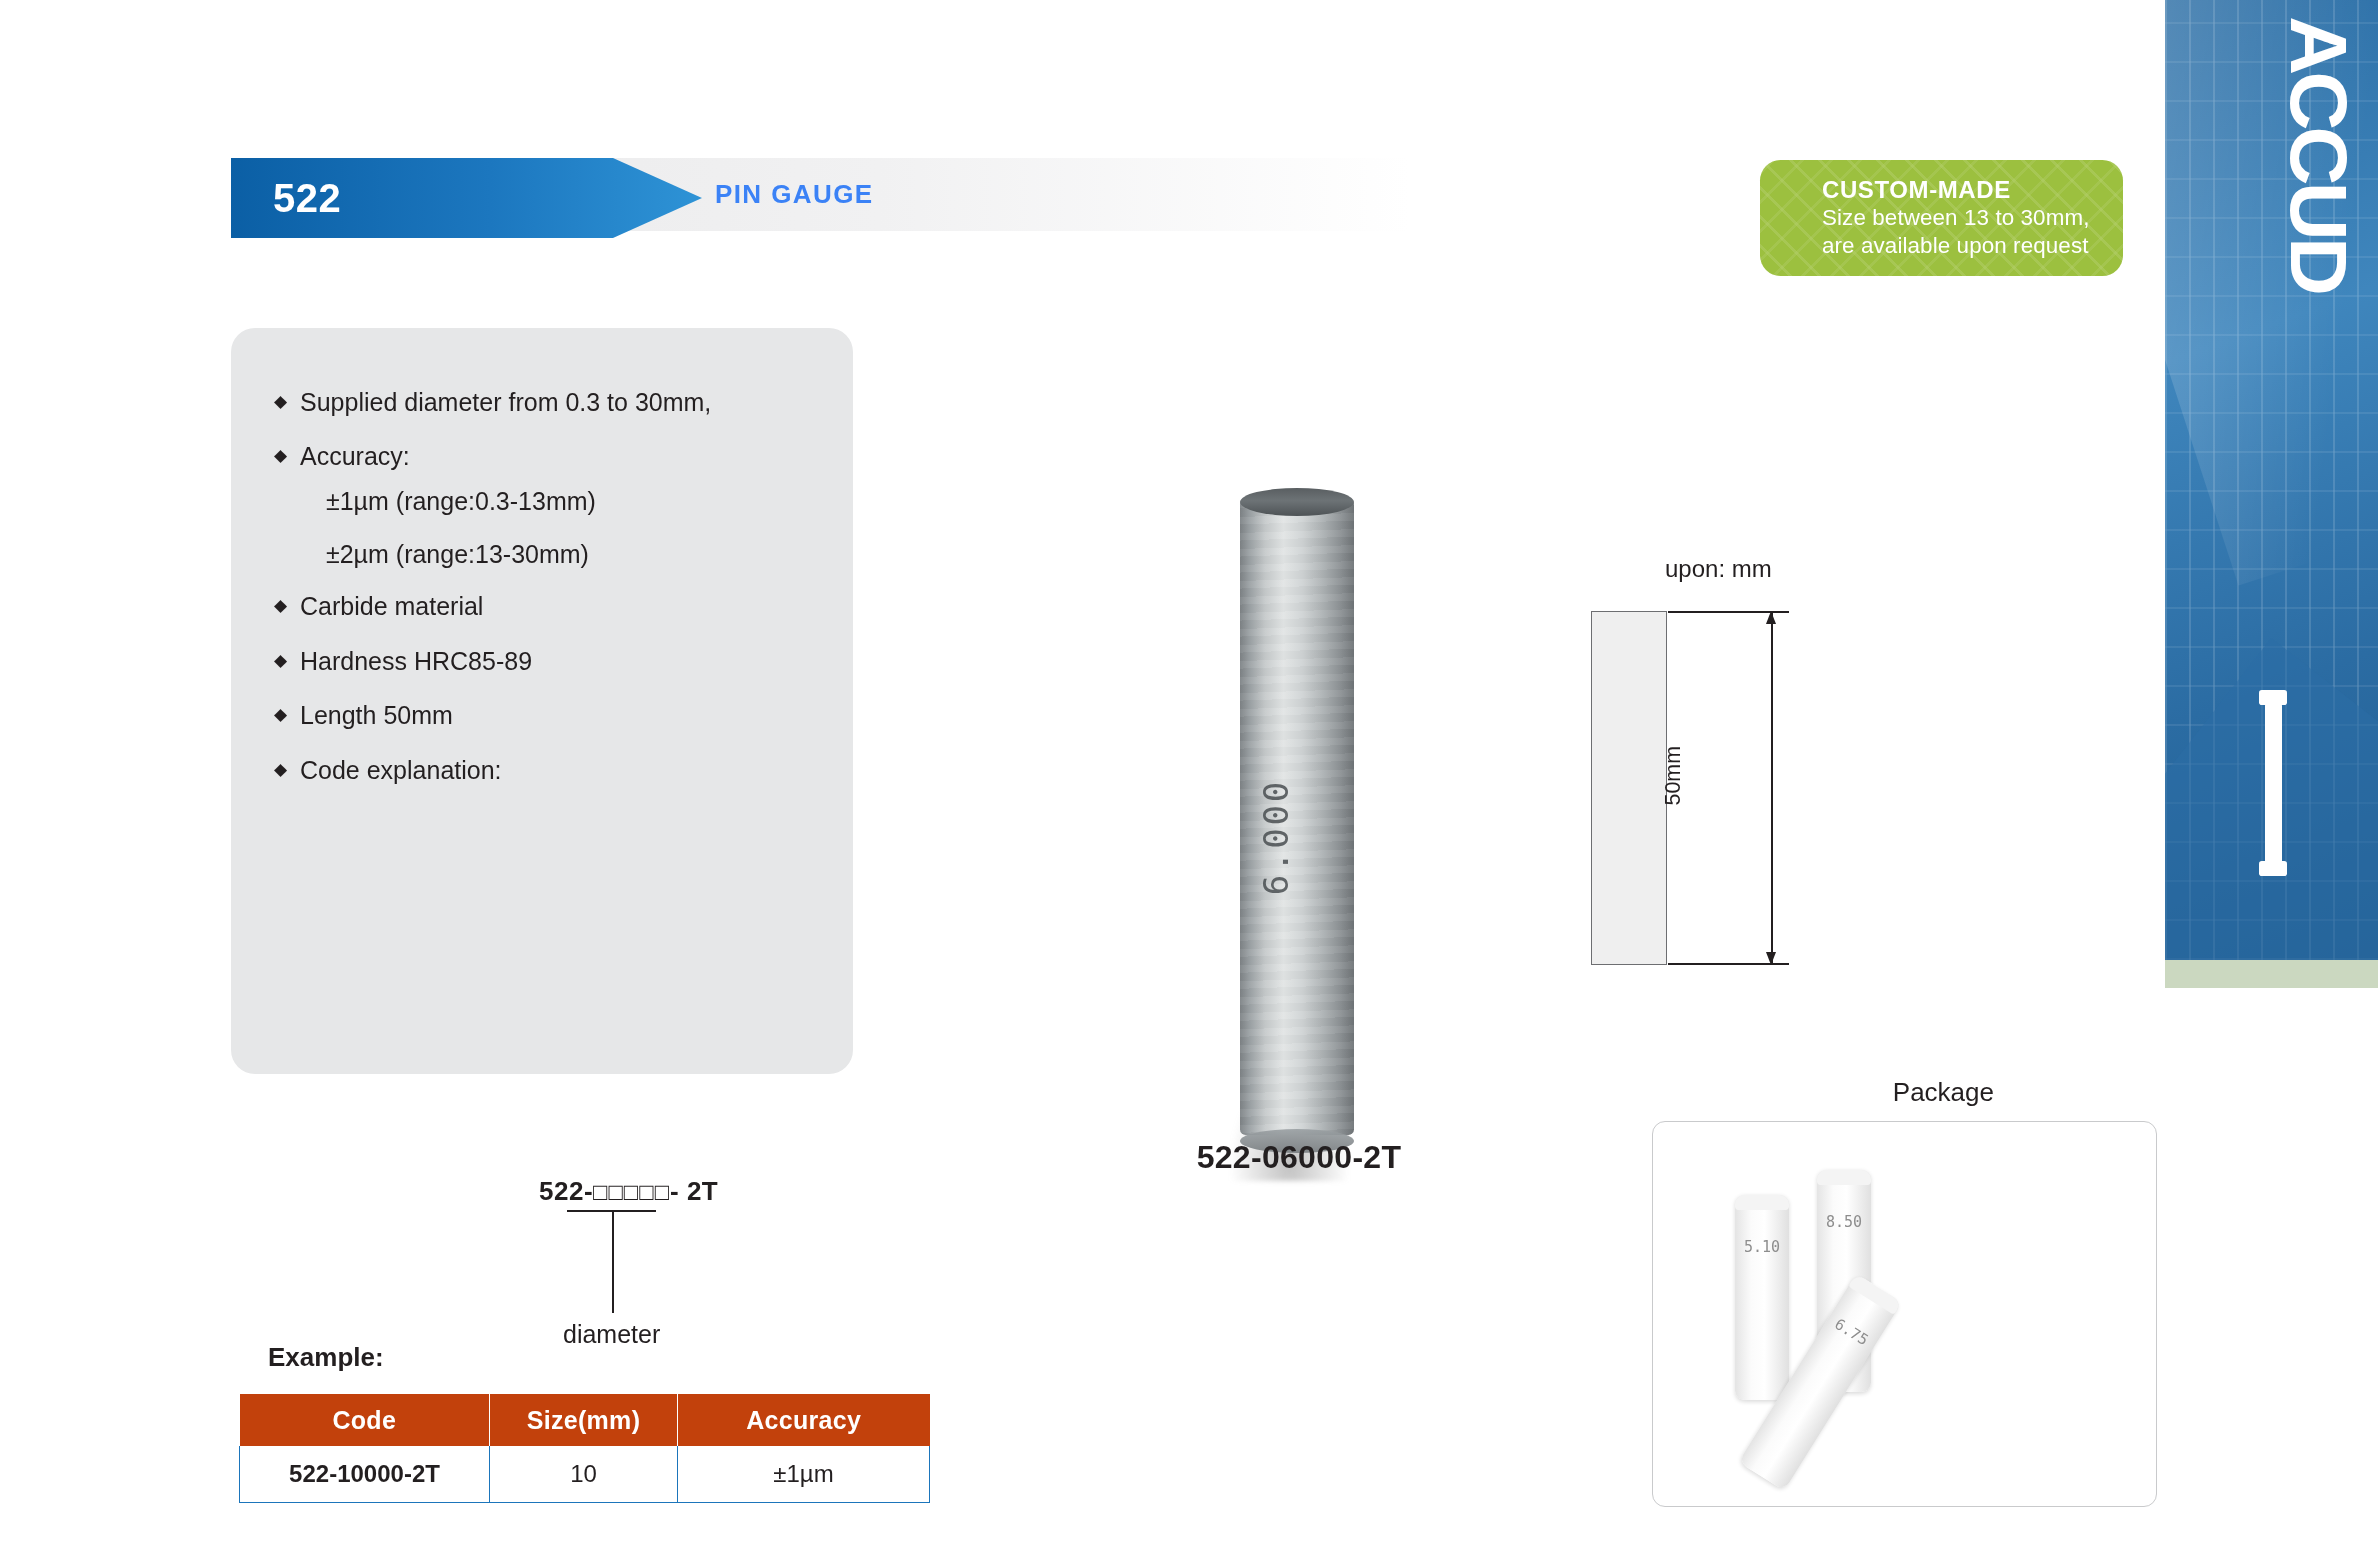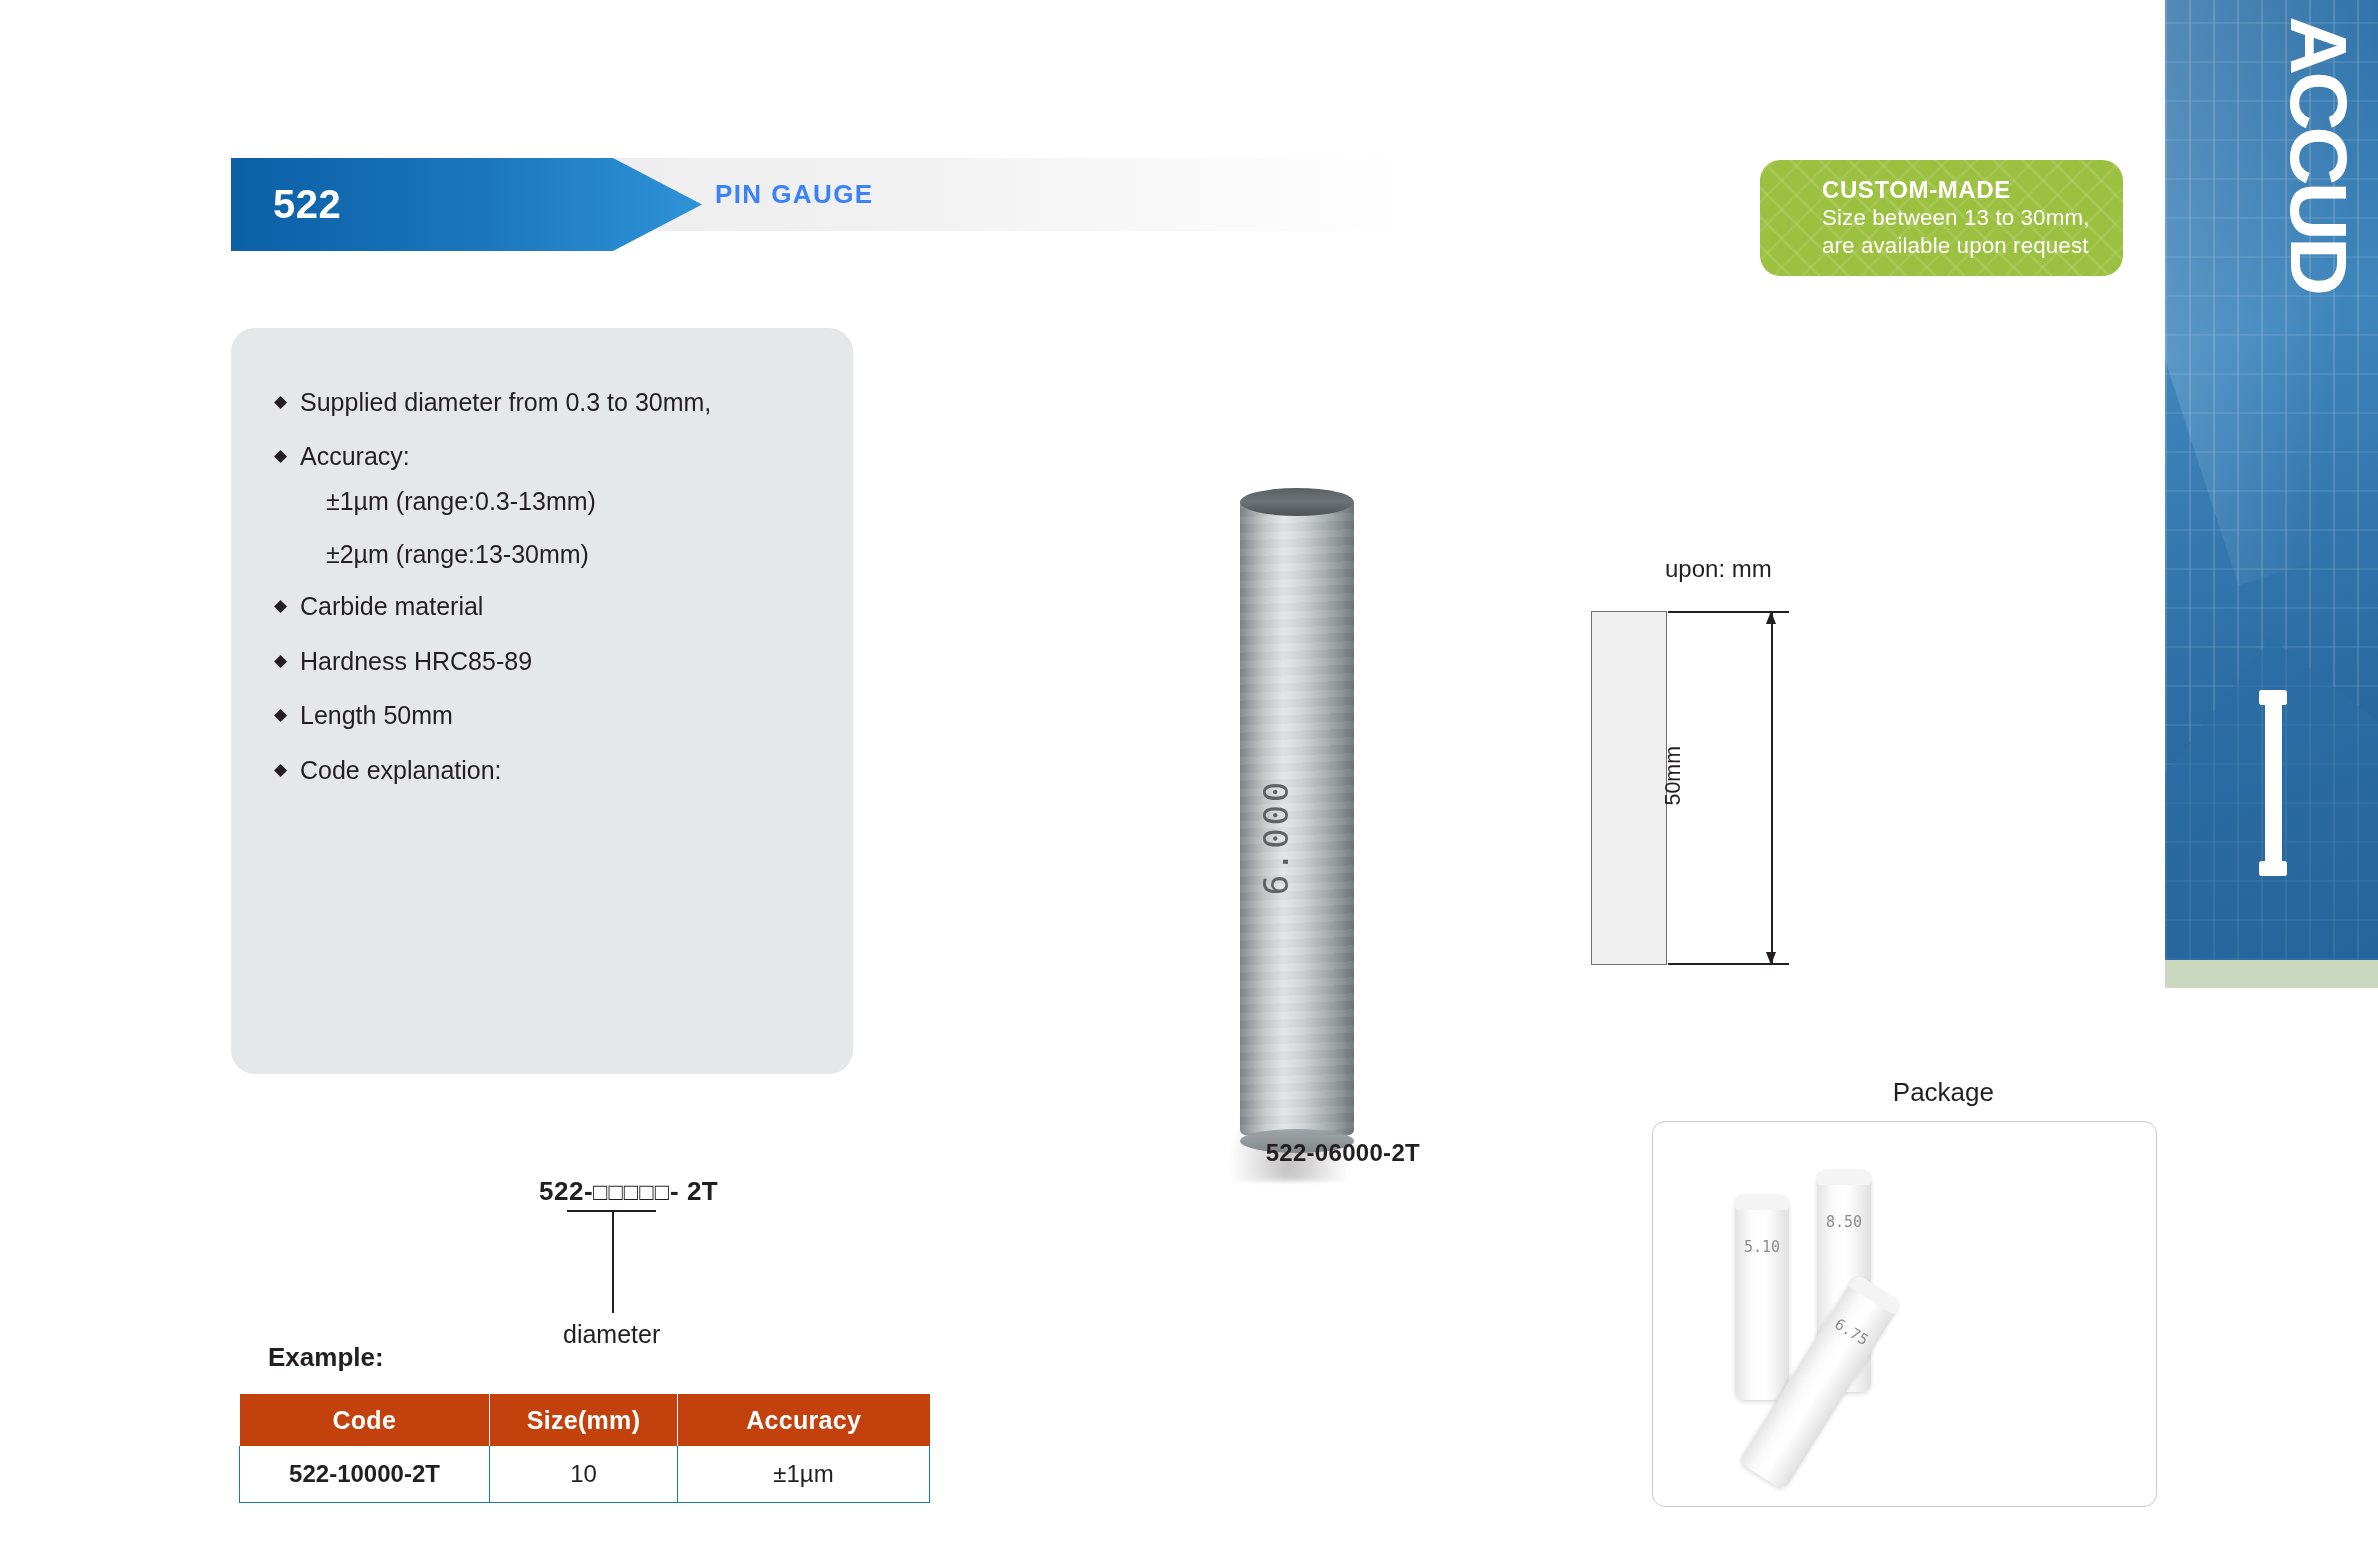--- a/index.html
+++ b/index.html
@@ -126,21 +126,21 @@
     top: 0;
     width: 1179px;
     height: 73px;
     background: linear-gradient(90deg, #e9e9ea 0%, #f1f1f2 55%, #ffffff 100%);
   }
   .header-tag {
     position: absolute;
     left: 0;
     top: 0;
     width: 471px;
-    height: 93px;
+    height: 80px;
     background: linear-gradient(90deg, #0b5fa5 0%, #1c77bf 55%, #2e93d6 100%);
     clip-path: polygon(0 0, 382px 0, 471px 50%, 382px 100%, 0 100%);
     display: flex;
     align-items: center;
     text-align: right;
   }
   .header-number {
     color: #ffffff;
     font-size: 40px;
     font-weight: bold;
@@ -344,22 +344,22 @@
     writing-mode: vertical-rl;
     text-orientation: mixed;
     transform: rotate(180deg);
     opacity: .85;
   }
   .pin-caption {
     position: absolute;
     left: 1178px;
     top: 1139px;
     width: 242px;
-    text-align: right;
-    font-size: 24px;
+    text-align: center;
+    font-size: 32px;
     font-weight: bold;
     letter-spacing: 0.3px;
   }
 
   
   .unit-label {
     position: absolute;
     left: 1665px;
     top: 555px;
     font-size: 24px;

